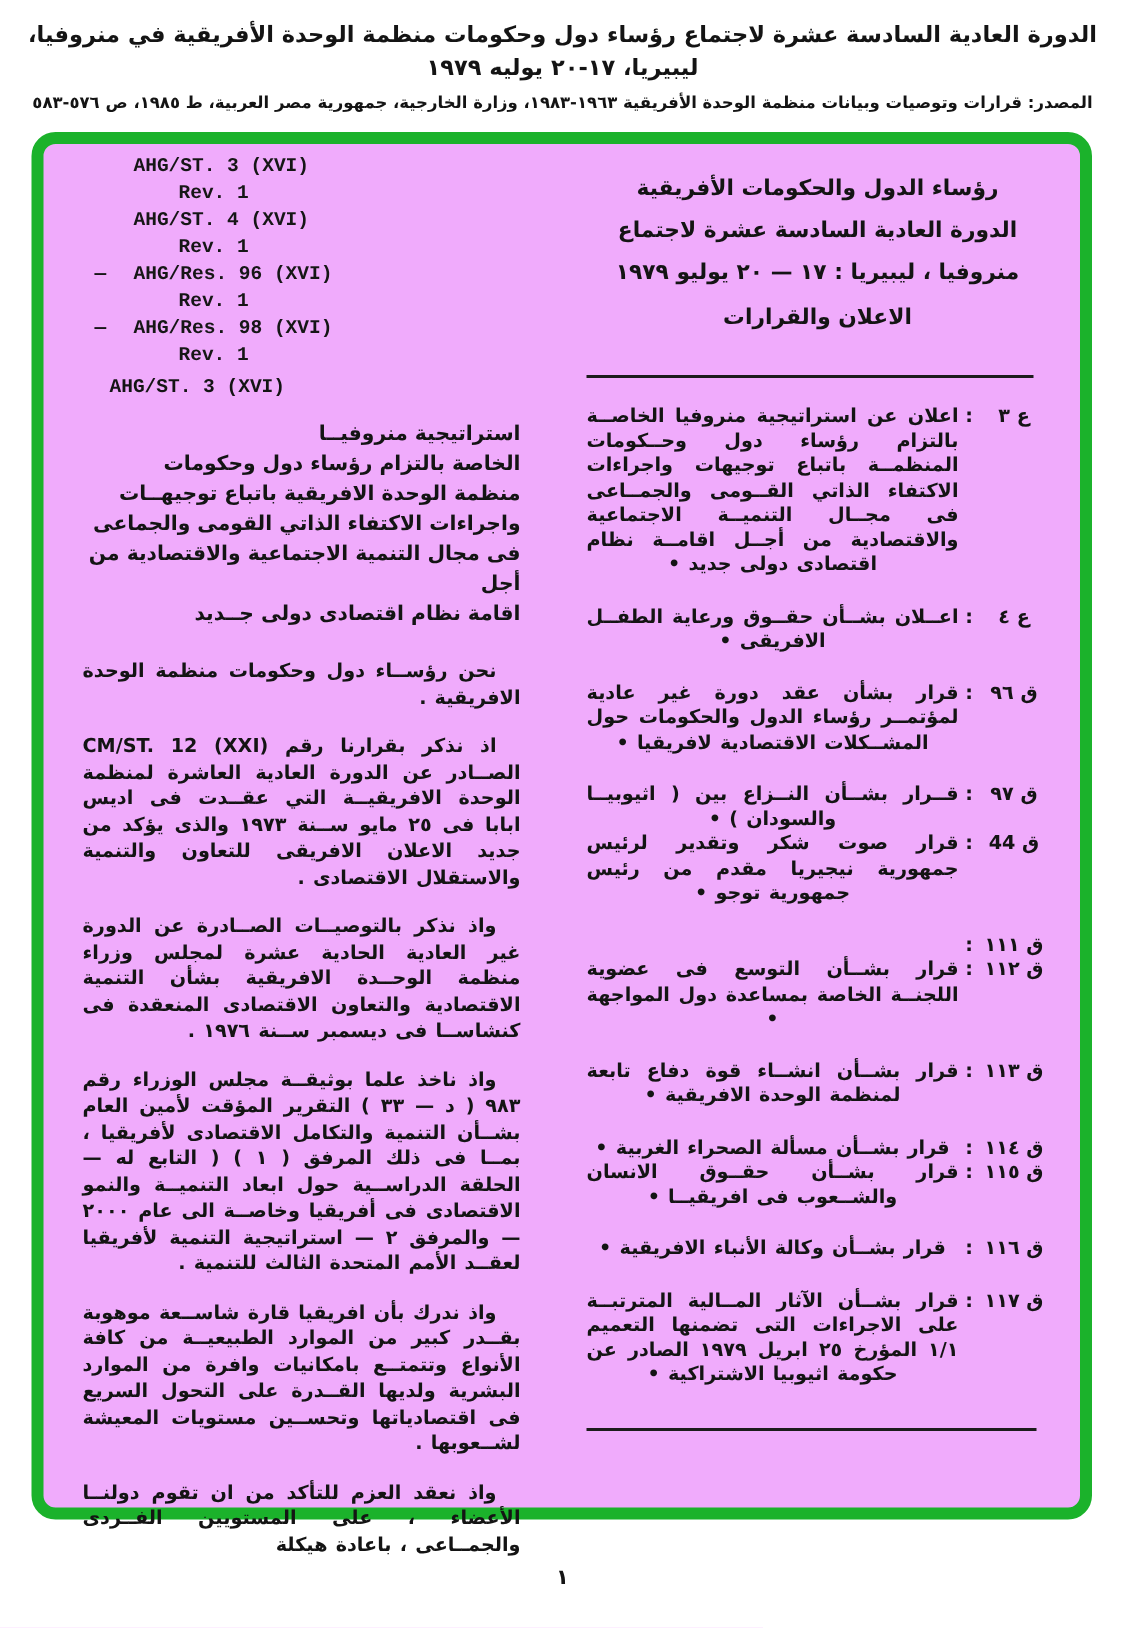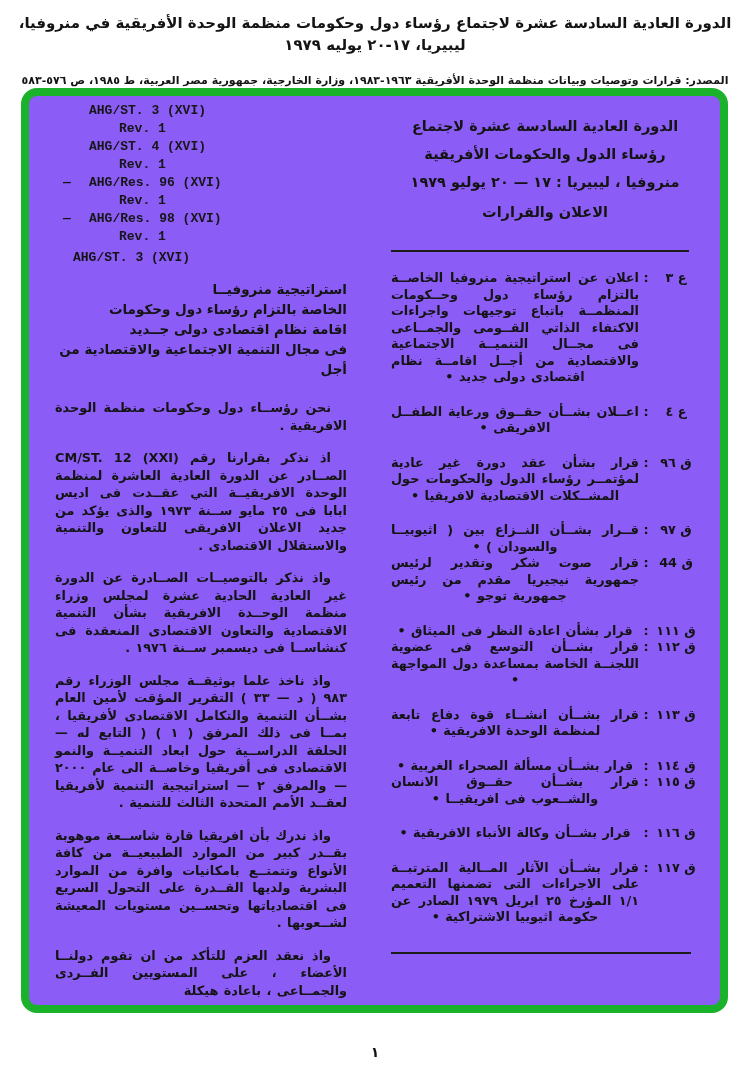--- a/index.html
+++ b/index.html
@@ -13,28 +13,28 @@
   }
   
   .top-header{
     position:absolute;top:12px;left:0;width:750px;
     direction:rtl;text-align:center;
   }
   .top-header .h1{
     font-size:15px;font-weight:700;line-height:22px;letter-spacing:0;
   }
   .top-header .h2{
-    font-size:11px;font-weight:700;line-height:18px;margin-top:16px;
+    font-size:11px;font-weight:700;line-height:18px;margin-top:4px;
   }
   
   .sheet{
     position:absolute;left:21px;top:88px;
     width:707px;height:925px;
     border:8px solid #1bb22b;border-radius:16px;
-    box-sizing:border-box;background:#8b5cf6;
+    box-sizing:border-box;background:#f0abfc;
   }
   .sheet-inner{position:relative;width:100%;height:100%;}
   
   .col-left{
     position:absolute;left:26px;top:6px;width:292px;
   }
   .refs{font-family:"Liberation Mono","DejaVu Sans Mono",monospace;
         font-size:13px;font-weight:700;line-height:18px;color:#161616;}
   .ref-line{padding-left:8px;white-space:nowrap;}
   .ref-dash{display:inline-block;width:26px;}
@@ -109,39 +109,41 @@
           <div class="ref-rev">Rev. 1</div>
           <div class="ref-line"><span class="ref-dash">—</span><span>AHG/Res. 98 (XVI)</span></div>
           <div class="ref-rev">Rev. 1</div>
         </div>
 
         <div class="article-ref">AHG/ST. 3 (XVI)</div>
 
         <div class="article-title">
           <div>استراتيجية منروفيــا</div>
           <div>الخاصة بالتزام رؤساء دول وحكومات</div>
+          <div>منظمة الوحدة الافريقية باتباع توجيهــات</div>
+          <div>واجراءات الاكتفاء الذاتي القومى والجماعى</div>
+          <div>فى مجال التنمية الاجتماعية والاقتصادية من أجل</div>
           <div>اقامة نظام اقتصادى دولى جــديد</div>
-          <div>فى مجال التنمية الاجتماعية والاقتصادية من أجل</div>
         </div>
 
         <div class="article-body">
           <div class="para">نحن رؤســاء دول وحكومات منظمة الوحدة الافريقية .</div>
           <div class="para">اذ نذكر بقرارنا رقم CM/ST. 12 (XXI) الصــادر عن الدورة العادية العاشرة لمنظمة الوحدة الافريقيــة التي عقــدت فى اديس ابابا فى ٢٥ مايو ســنة ١٩٧٣ والذى يؤكد من جديد الاعلان الافريقى للتعاون والتنمية والاستقلال الاقتصادى .</div>
           <div class="para">واذ نذكر بالتوصيــات الصــادرة عن الدورة غير العادية الحادية عشرة لمجلس وزراء منظمة الوحــدة الافريقية بشأن التنمية الاقتصادية والتعاون الاقتصادى المنعقدة فى كنشاســا فى ديسمبر ســنة ١٩٧٦ .</div>
           <div class="para">واذ ناخذ علما بوثيقــة مجلس الوزراء رقم ٩٨٣ ( د — ٣٣ ) التقرير المؤقت لأمين العام بشــأن التنمية والتكامل الاقتصادى لأفريقيا ، بمــا فى ذلك المرفق ( ١ ) ( التابع له — الحلقة الدراســية حول ابعاد التنميــة والنمو الاقتصادى فى أفريقيا وخاصــة الى عام ٢٠٠٠ — والمرفق ٢ — استراتيجية التنمية لأفريقيا لعقــد الأمم المتحدة الثالث للتنمية .</div>
           <div class="para">واذ ندرك بأن افريقيا قارة شاســعة موهوبة بقــدر كبير من الموارد الطبيعيــة من كافة الأنواع وتتمتــع بامكانيات وافرة من الموارد البشرية ولديها القــدرة على التحول السريع فى اقتصادياتها وتحســين مستويات المعيشة لشــعوبها .</div>
           <div class="para">واذ نعقد العزم للتأكد من ان تقوم دولنــا الأعضاء ، على المستويين الفــردى والجمــاعى ، باعادة هيكلة</div>
         </div>
       </div>
 
       <div class="col-right">
 
         <div class="session">
+          <div>رؤساء الدول والحكومات الأفريقية</div>
           <div>الدورة العادية السادسة عشرة لاجتماع</div>
-          <div>رؤساء الدول والحكومات الأفريقية</div>
           <div>منروفيا ، ليبيريا : ١٧ — ٢٠ يوليو ١٩٧٩</div>
           <div class="s4">الاعلان والقرارات</div>
         </div>
 
         <hr class="rule rule-top">
 
         <div class="toc">
 
           <div class="toc-entry">
             <span class="toc-num">ع ٣</span>
@@ -169,21 +171,20 @@
 
           <div class="toc-entry tight">
             <span class="toc-num">ق 44</span>
               <span class="toc-colon">:</span>
             <div class="toc-text">قرار صوت شكر وتقدير لرئيس جمهورية نيجيريا مقدم من رئيس جمهورية توجو •</div>
           </div>
 
           <div class="toc-entry">
             <span class="toc-num">ق ١١١</span>
               <span class="toc-colon">:</span>
-            <div class="toc-text">قرار بشأن اعادة النظر فى الميثاق •</div>
           </div>
 
           <div class="toc-entry tight">
             <span class="toc-num">ق ١١٢</span>
               <span class="toc-colon">:</span>
             <div class="toc-text">قرار بشــأن التوسع فى عضوية اللجنــة الخاصة بمساعدة دول المواجهة •</div>
           </div>
 
           <div class="toc-entry">
             <span class="toc-num">ق ١١٣</span>

